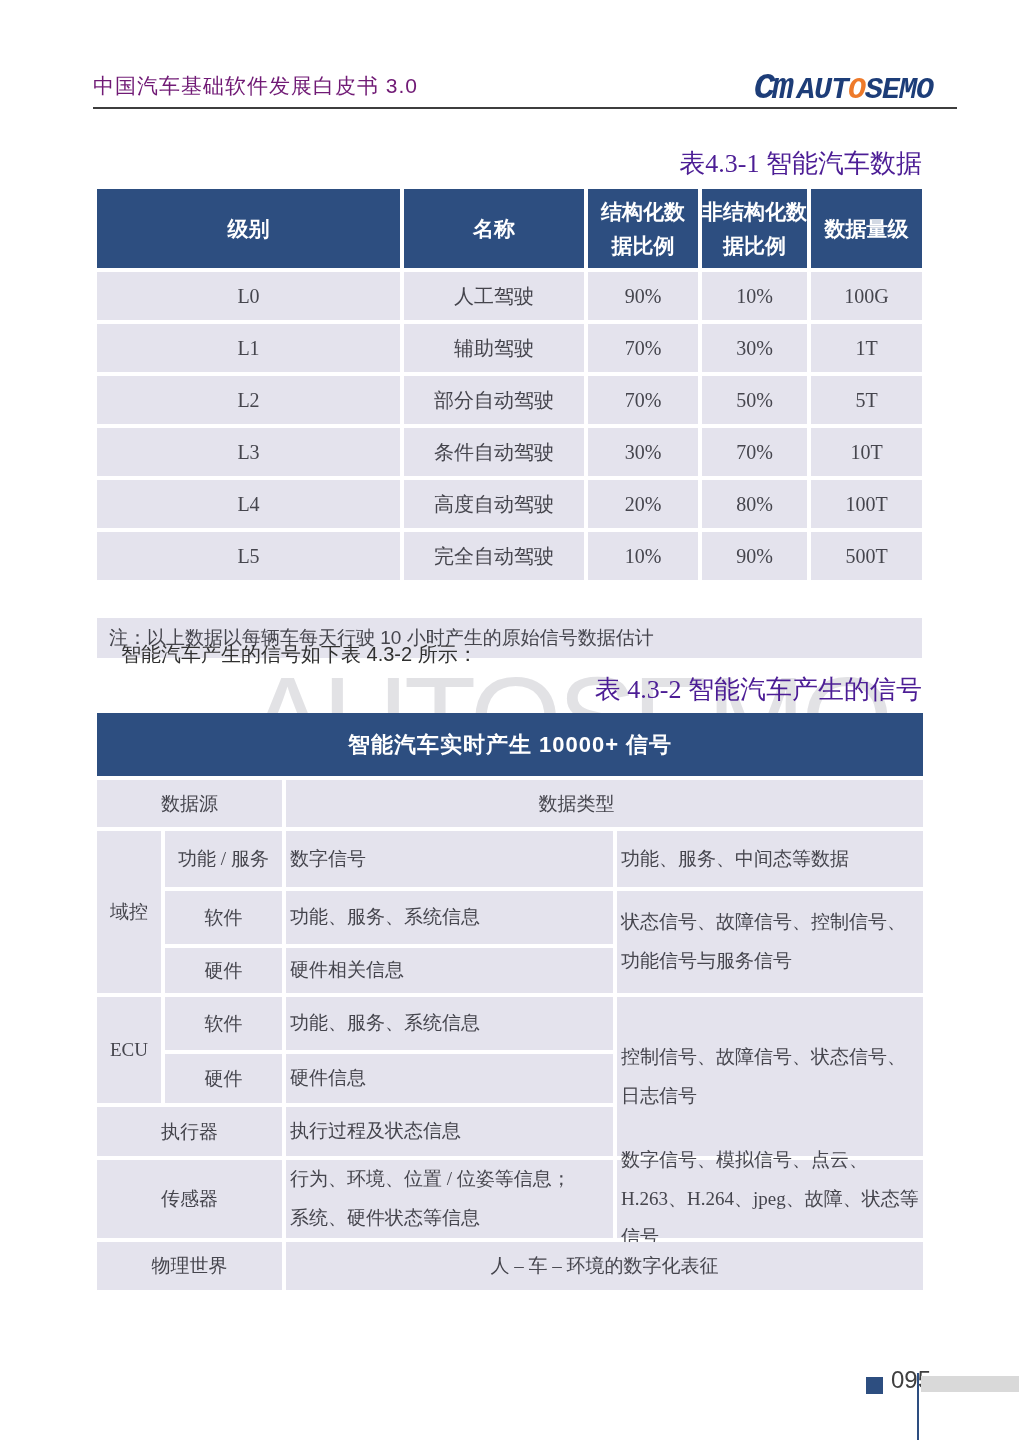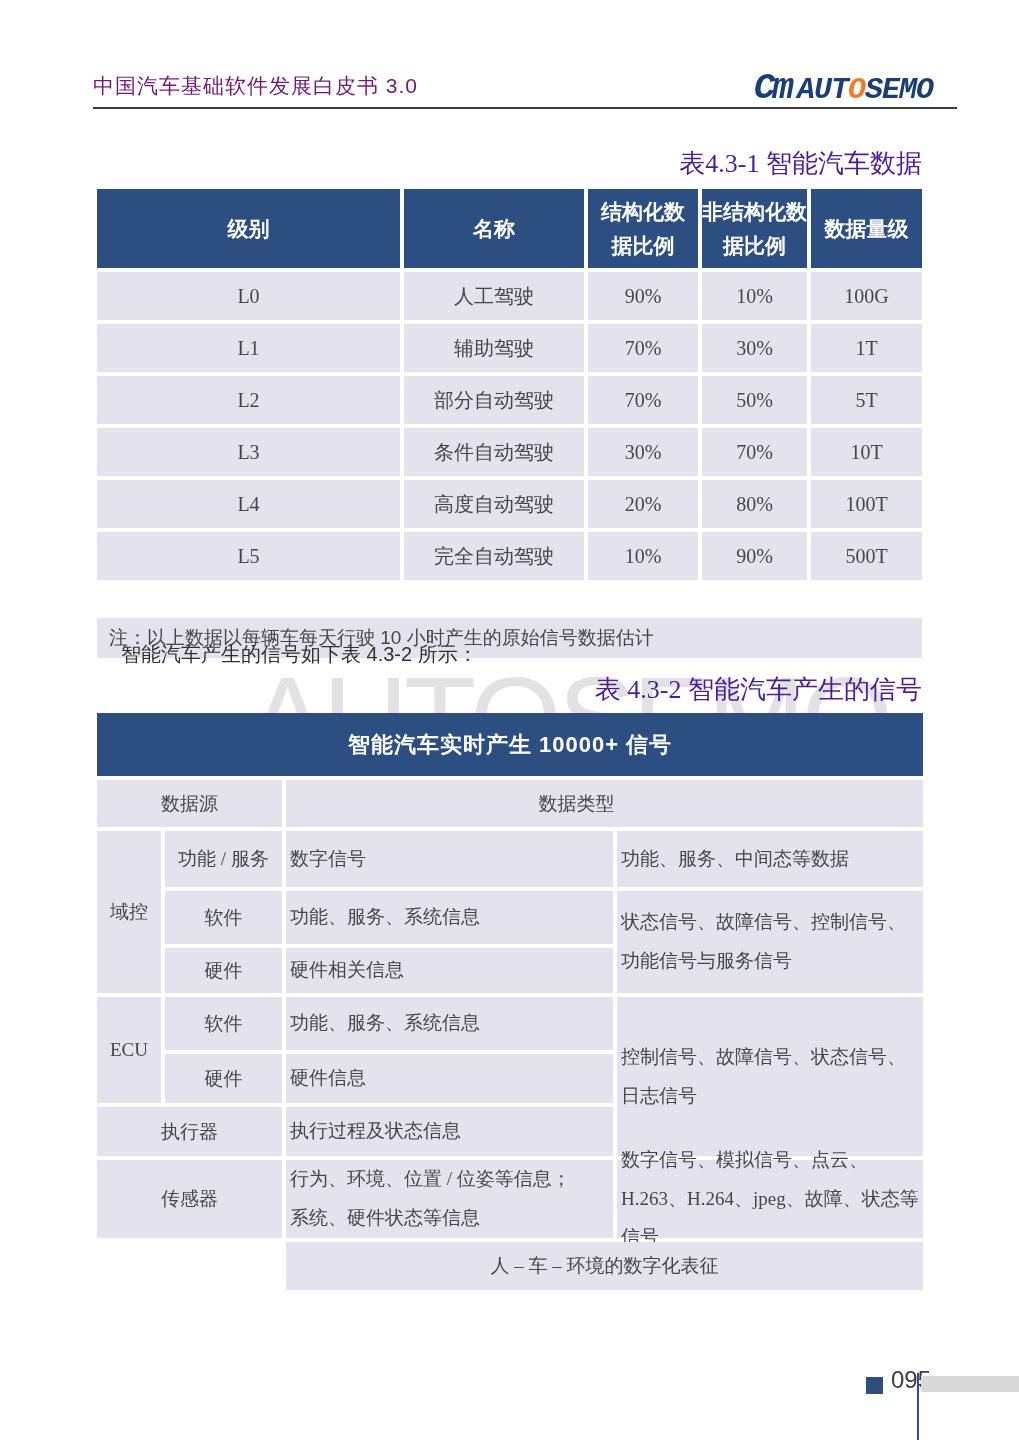--- a/index.html
+++ b/index.html
@@ -151,20 +151,21 @@
     <div class="c left" style="grid-area:7/3/8/4">硬件信息</div>
 
     <div class="c" style="grid-area:8/1/9/3">执行器</div>
     <div class="c left" style="grid-area:8/3/9/4">执行过程及状态信息</div>
 
     <div class="c" style="grid-area:9/1/10/3">传感器</div>
     <div class="c left pre" style="grid-area:9/3/10/4">行为、环境、位置 / 位姿等信息；
 系统、硬件状态等信息</div>
     <div class="c left" style="grid-area:9/4/10/5">数字信号、模拟信号、点云、H.263、H.264、jpeg、故障、状态等信号</div>
 
+    <div class="c" style="grid-area:10/1/11/3">物理世界</div>
     <div class="c" style="grid-area:10/3/11/5; ">人 – 车 – 环境的数字化表征</div>
   </div>
 
   <div class="f-square"></div>
   <div class="f-num">095</div>
   <div class="f-vline"></div>
   <div class="f-bar"></div>
 
 </div>
 

